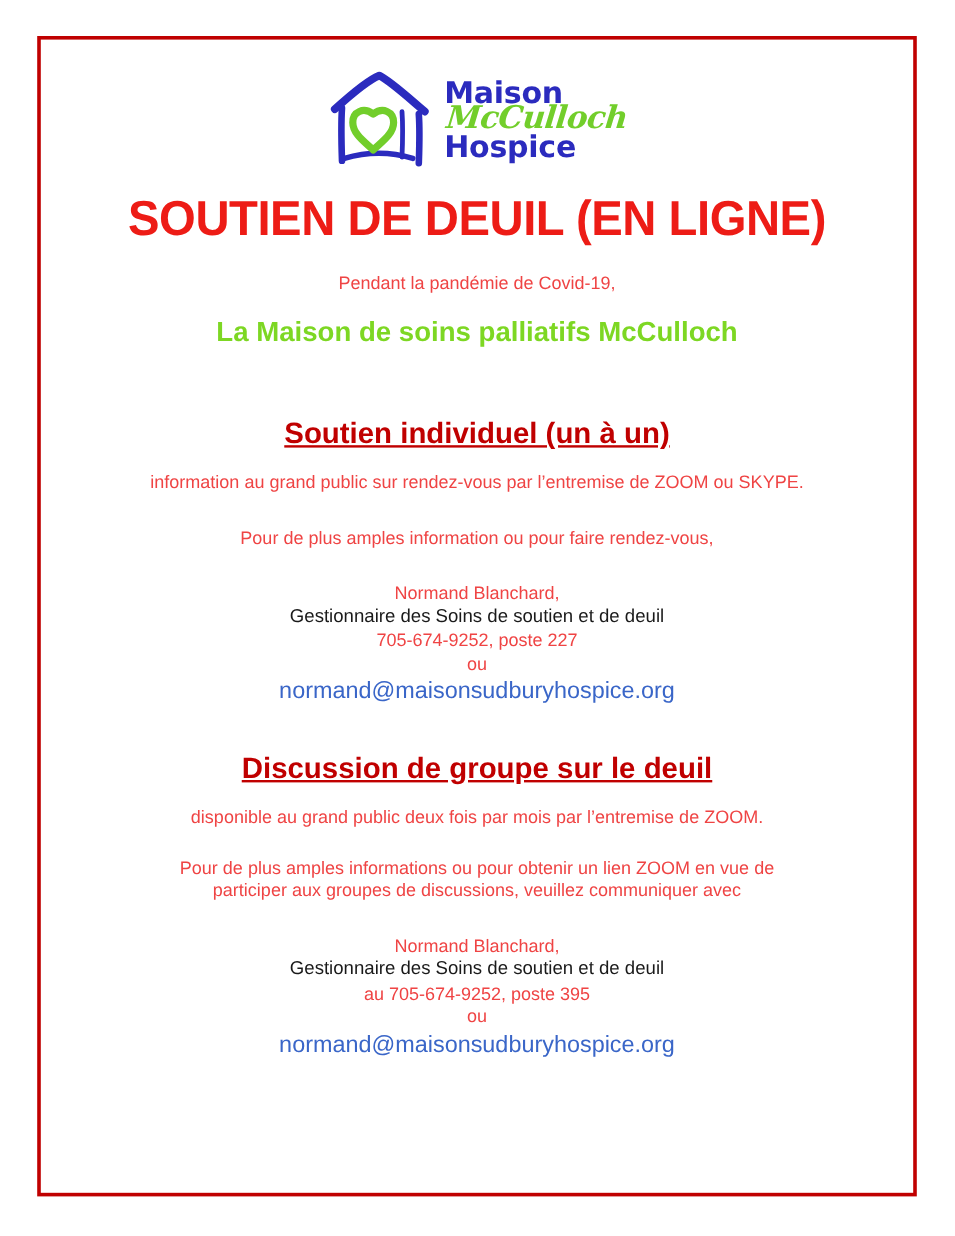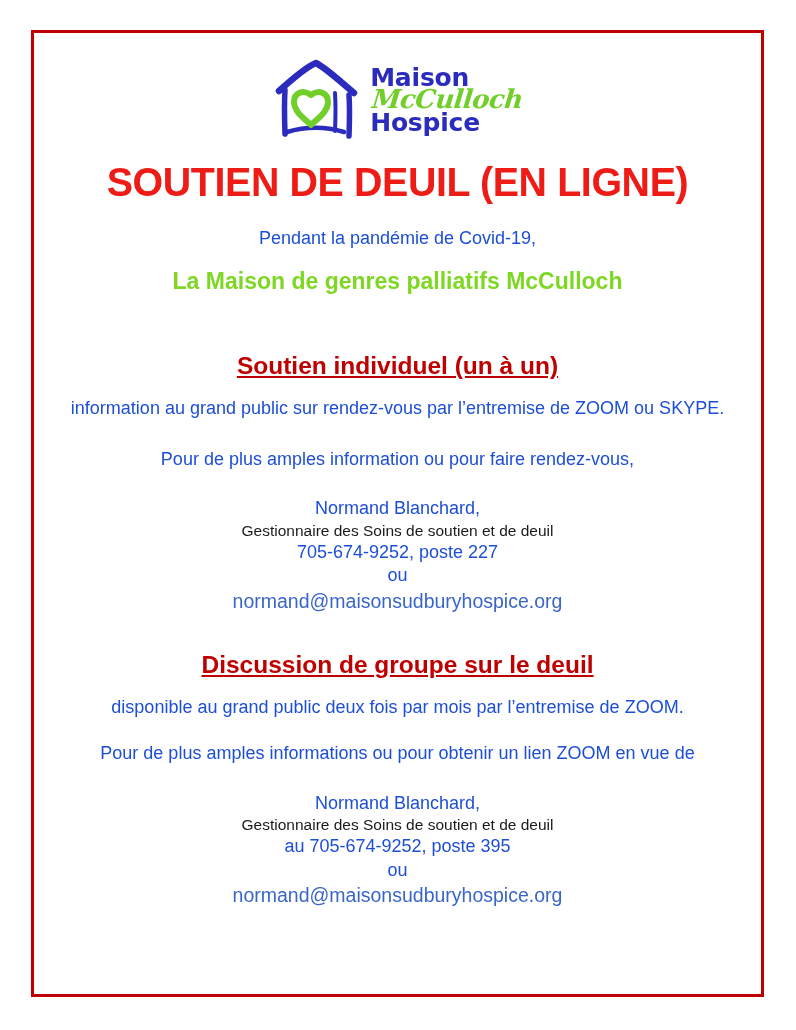--- a/index.html
+++ b/index.html
@@ -89,23 +89,23 @@
     font-weight: bold;
     font-size: 41px;
     color: #ED1C16;
     letter-spacing: -0.4px;
     margin-top: 20px;
     line-height: 1.05;
     transform: scaleX(0.96);
   }
   
   .para {
-    font-size: 18px;
+    font-size: 15px;
     line-height: 1.42;
-    color: #1d4ed8;
+    color: #ef4444;
   }
   .tight {
     line-height: 1.30;
   }
   .green-line {
     font-size: 23px;
     font-weight: bold;
     color: #7DD723;
     line-height: 1.34;
   }
@@ -163,21 +163,21 @@
         <span class="lw-hospice">Hospice</span>
       </div>
     </div>
 
     <div class="headline">SOUTIEN DE DEUIL (EN LIGNE)</div>
 
     <div class="sp-22"></div>
 
     <div class="para">Pendant la pandémie de Covid-19,</div>
     <div class="sp-14"></div>
-    <div class="green-line">La Maison de genres palliatifs McCulloch</div>
+    <div class="green-line">La Maison de soins palliatifs McCulloch</div>
     <div class="sp-14"></div>
 
     <div class="sp-40"></div>
 
     <div class="section-head">Soutien individuel (un à un)</div>
     <div class="sp-14"></div>
     <div class="para">information au grand public sur rendez-vous par l’entremise de ZOOM ou SKYPE.</div>
 
     <div class="sp-26"></div>
 
@@ -193,20 +193,21 @@
 
     <div class="sp-34"></div>
 
     <div class="section-head">Discussion de groupe sur le deuil</div>
     <div class="sp-14"></div>
     <div class="para">disponible au grand public deux fois par mois par l’entremise de ZOOM.</div>
 
     <div class="sp-22"></div>
 
     <div class="para tight">Pour de plus amples informations ou pour obtenir un lien ZOOM en vue de</div>
+    <div class="para tight">participer aux groupes de discussions, veuillez communiquer avec</div>
 
     <div class="sp-26"></div>
 
     <div class="para tight">Normand Blanchard,</div>
     <div class="sub-small">Gestionnaire des Soins de soutien et de deuil</div>
     <div class="para tight">au 705-674-9252, poste 395</div>
     <div class="para tight">ou</div>
     <div class="maillink">normand@maisonsudburyhospice.org</div>
 
   </div>

